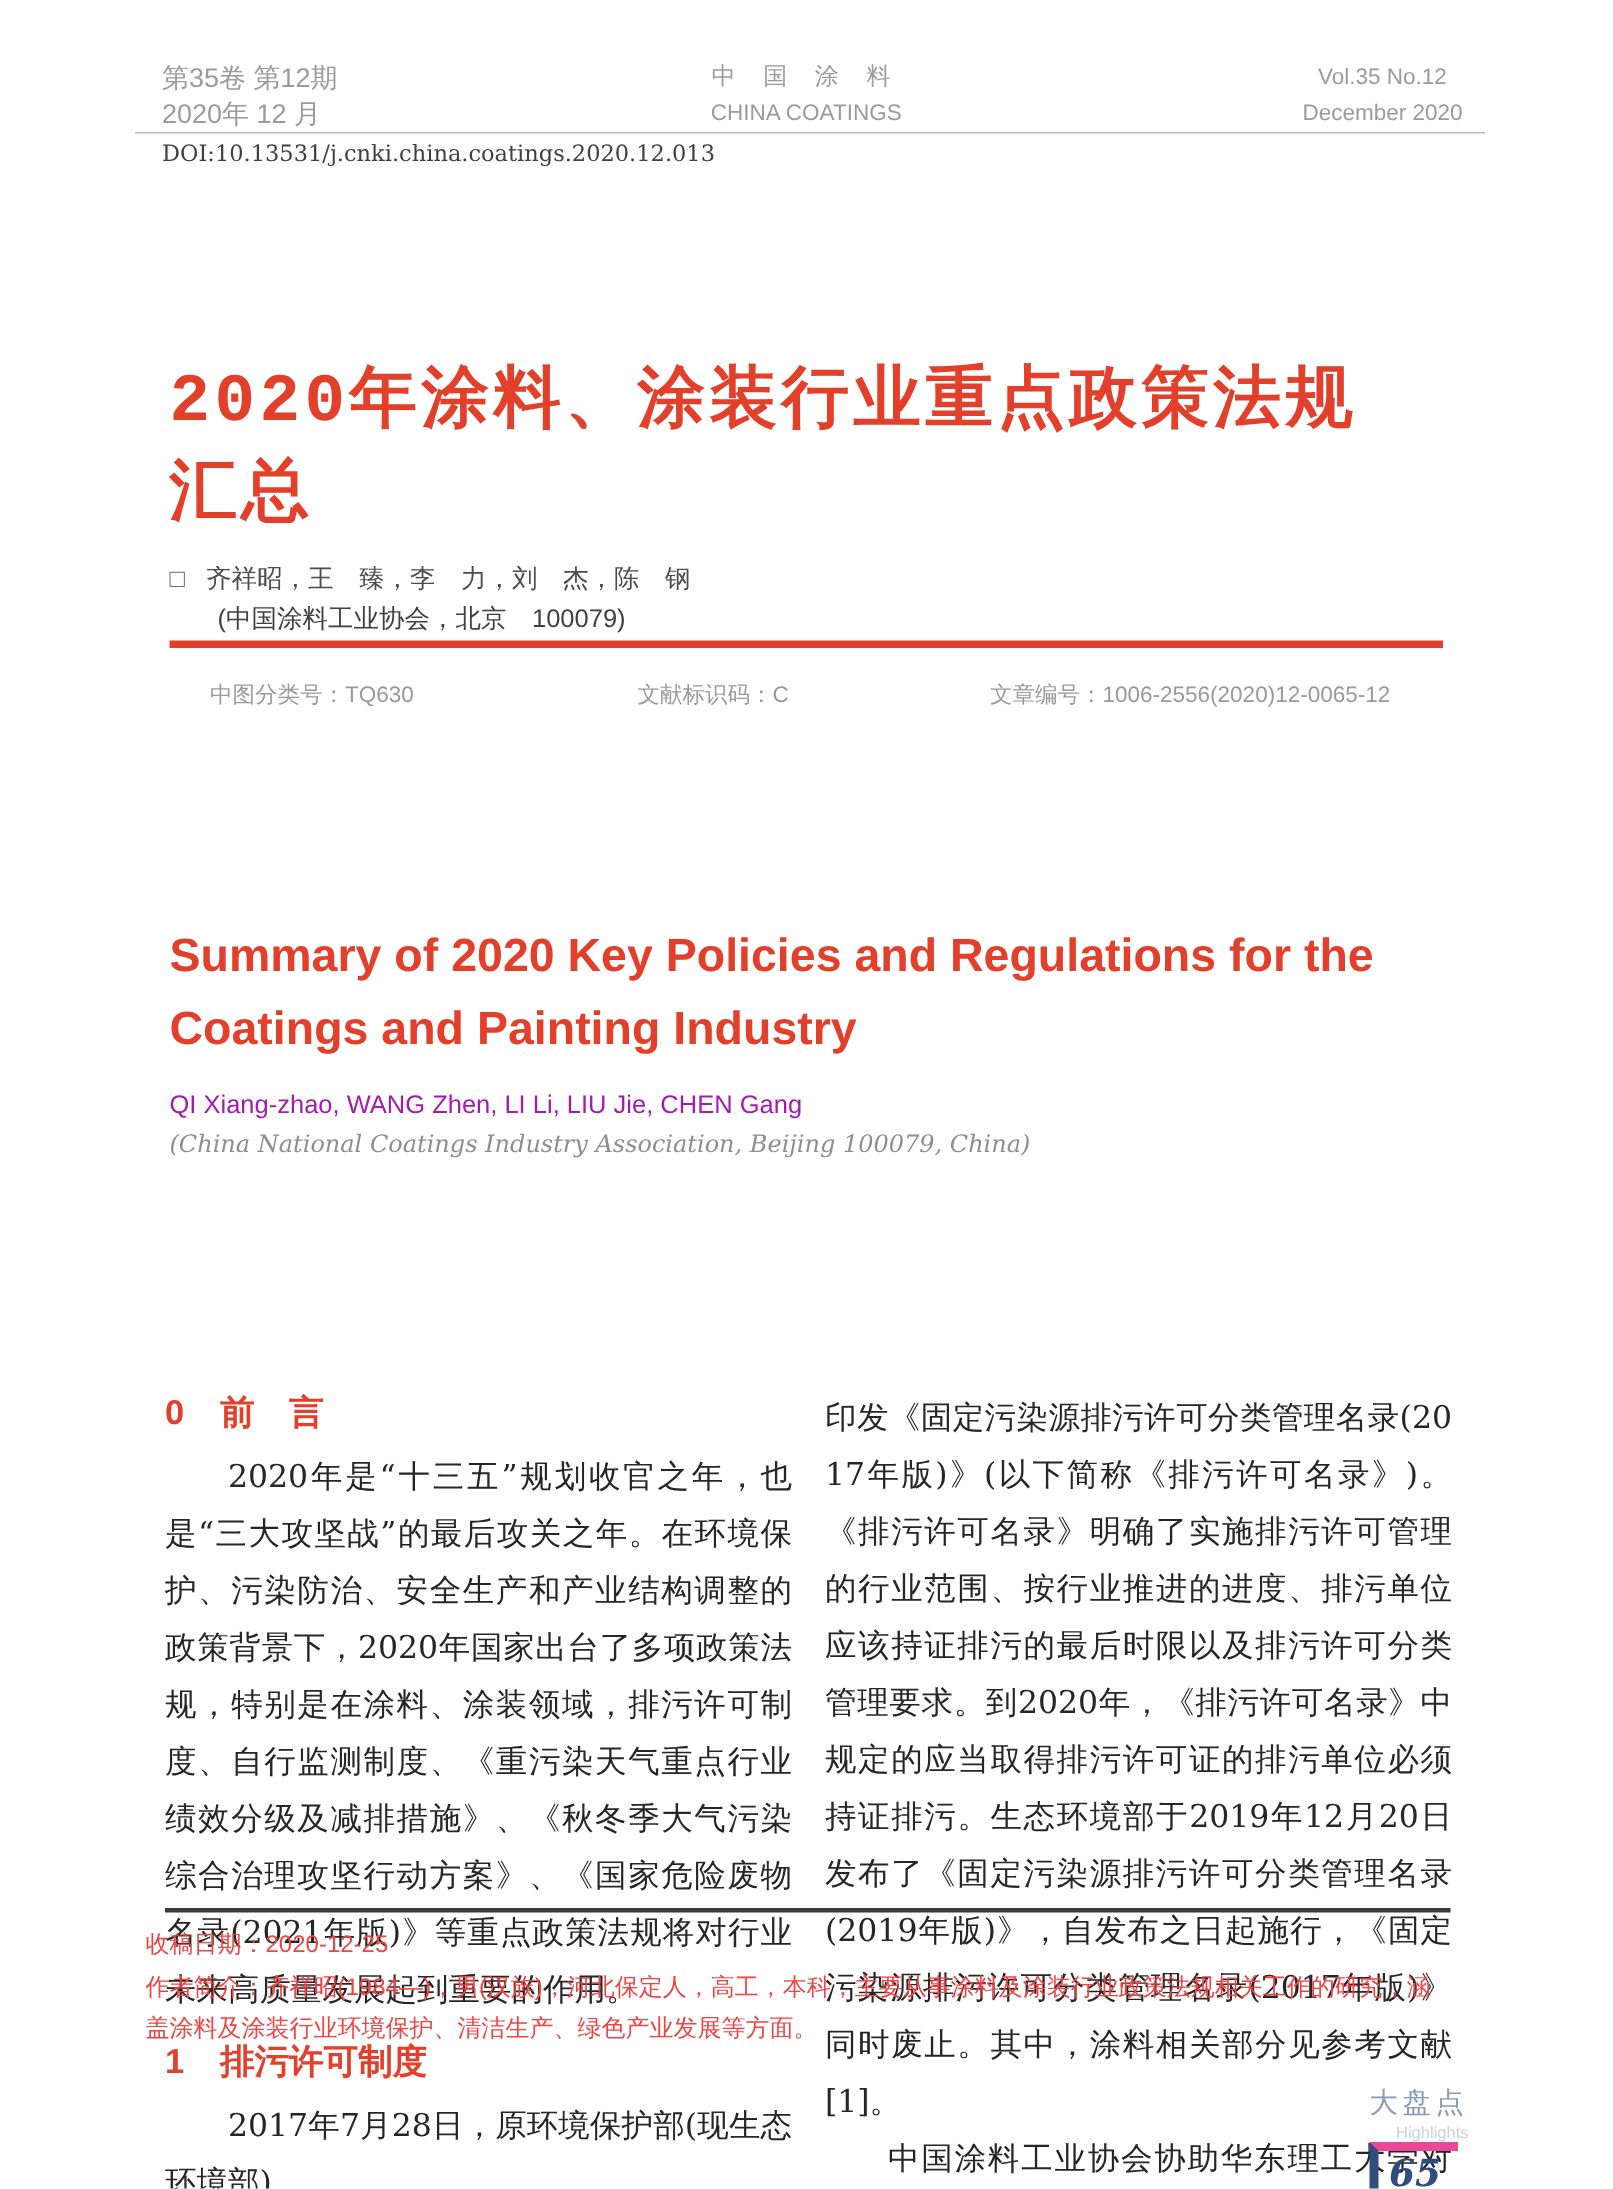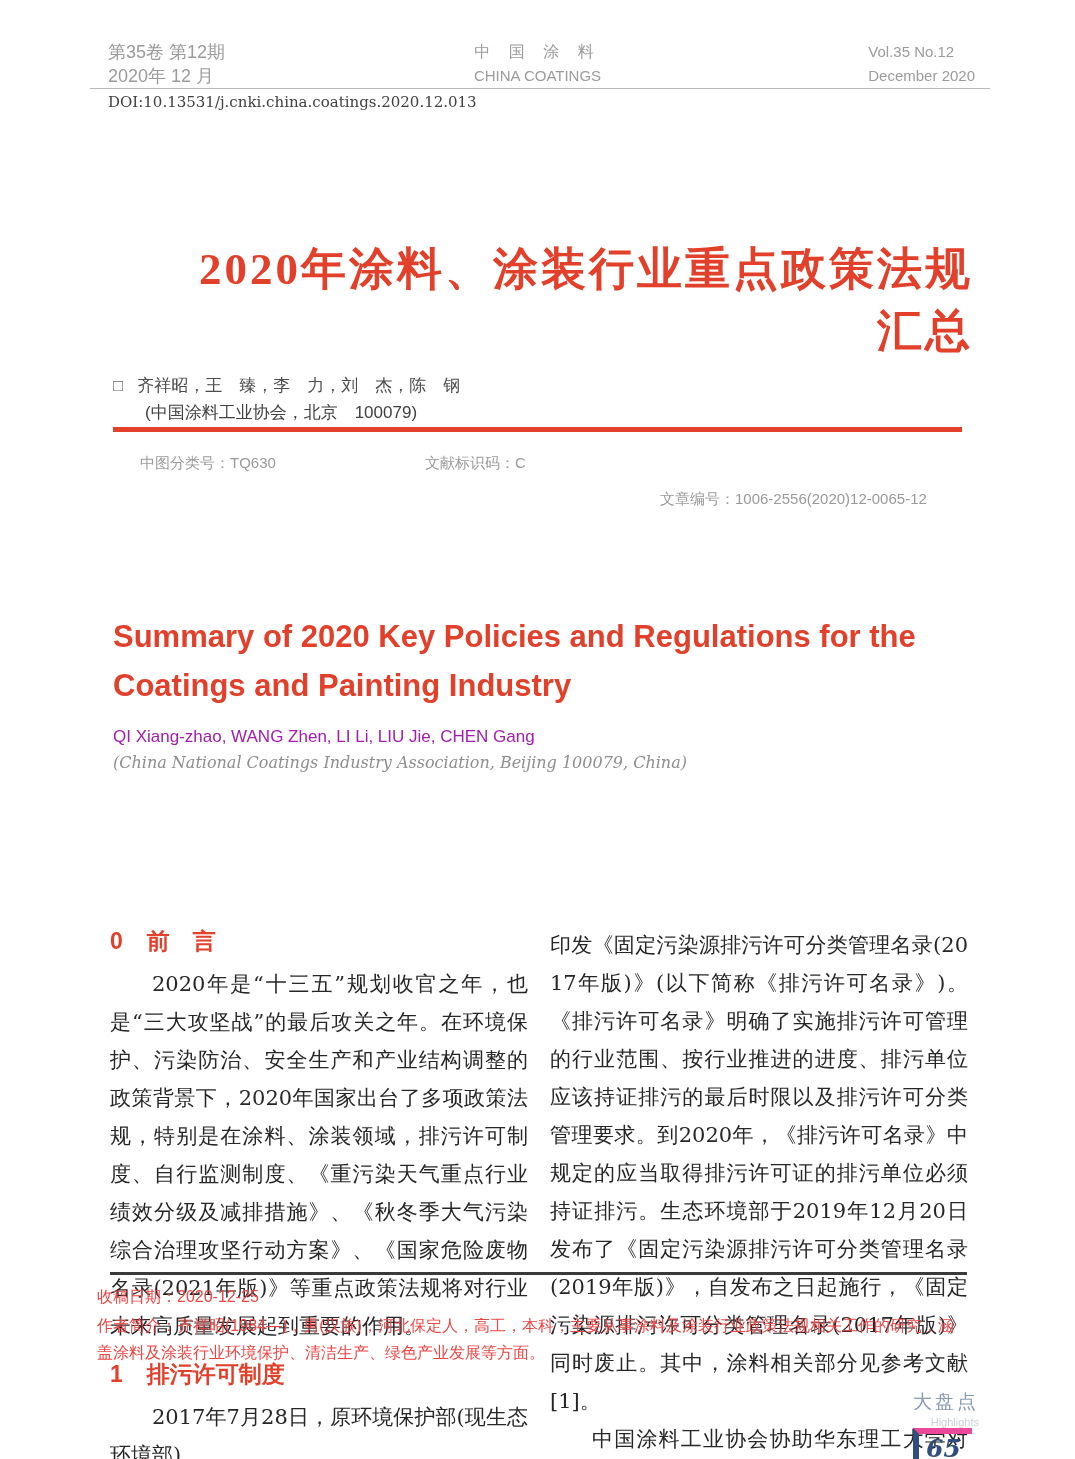--- a/index.html
+++ b/index.html
@@ -17,59 +17,58 @@
     left: 108px; top: 40px;
     color: #9b9b9b; font-size: 18px; line-height: 24px;
   }
   .hdr-center {
     left: 0; top: 40px; width: 1075px;
     text-align: center; color: #9b9b9b; font-size: 15px; line-height: 24px;
   }
   .hdr-center .cn { letter-spacing: 7px; font-size: 16px; }
   .hdr-right {
     right: 100px; top: 40px;
-    text-align: left; color: #9b9b9b; font-size: 15px; line-height: 24px;
+    text-align: center; color: #9b9b9b; font-size: 15px; line-height: 24px;
   }
   .hdr-rule {
     left: 90px; top: 88px; width: 900px; height: 1px;
     background: #b9b9b9;
   }
   .doi {
     left: 108px; top: 93px;
     font-family: "DejaVu Serif", serif;
     color: #404040; font-size: 15px;
   }
 
   
   .title-cn {
     left: 113px; top: 238px; width: 860px;
     color: #e2402b; font-weight: bold;
     font-size: 45px; line-height: 62px; letter-spacing: 3px;
-    font-family: Liberation Serif, serif;
-    text-align: right;
+    font-family: Liberation Mono, monospace;
   }
   .authors-cn {
     left: 113px; top: 374px;
     color: #4d4d4d; font-size: 17px;
   }
   .authors-cn .marker { color: #6b6b6b; margin-right: 14px; }
   .affil-cn {
     left: 145px; top: 401px;
     color: #404040; font-size: 17px;
   }
   .red-rule {
     left: 113px; top: 427px; width: 849px; height: 5px;
     background: #e2402b;
   }
 
   
   .meta-row { top: 454px; color: #9a9a9a; font-size: 15px; }
   .meta-clc { left: 140px; }
   .meta-doccode { left: 425px; }
-  .meta-articleid { left: 660px; margin-top: 36px; }
+  .meta-articleid { left: 660px; }
 
   
   .title-en {
     left: 113px; top: 612px; width: 820px;
     color: #e2402b; font-weight: bold;
     font-size: 31px; line-height: 49px;
   }
   .authors-en {
     left: 113px; top: 727px;
     color: #a21caf; font-size: 17px;

